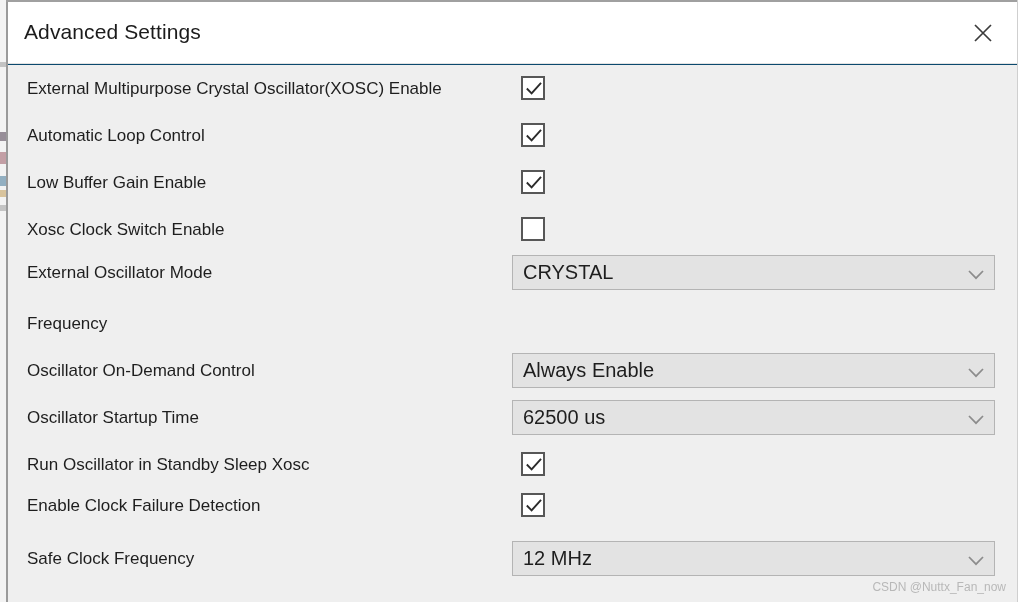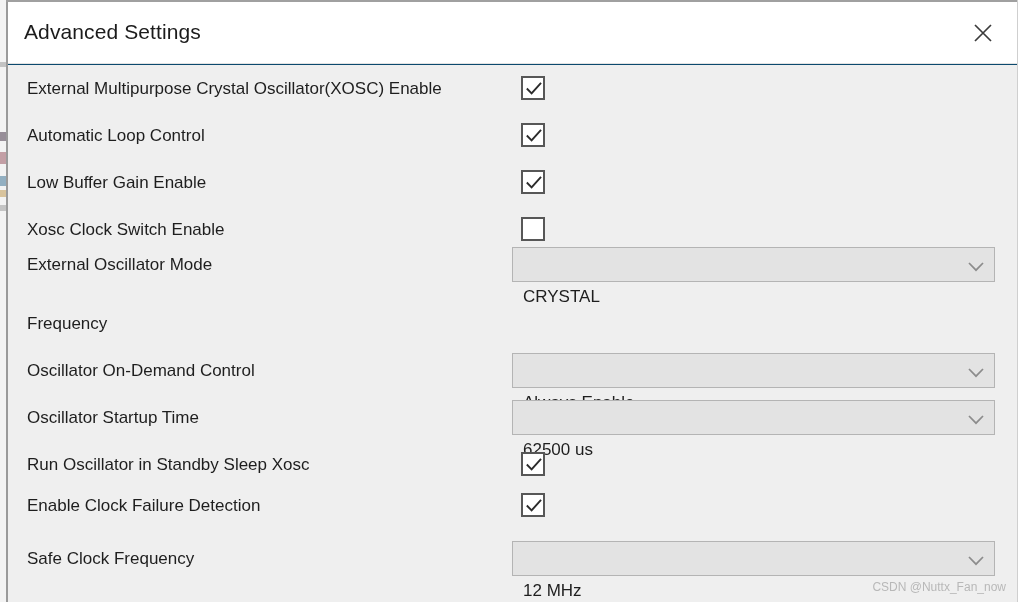--- a/index.html
+++ b/index.html
@@ -136,24 +136,23 @@
     height: 35px;
     background: #e3e3e3;
     border: 1px solid #b4b4b4;
     cursor: pointer;
   }
   .combo-value {
     position: absolute;
     left: 10px; top: 0;
     height: 33px;
     line-height: 33px;
-    font-size: 17px;
+    font-size: 20px;
     color: #1e1e1e;
     white-space: nowrap;
-    margin-top: 32px;
   }
   .combo-arrow {
     position: absolute;
     right: 9px;
     top: 11px;
   }
 
   
   .spin {
     position: absolute;
@@ -252,21 +251,21 @@
         <div class="cb" style="left: 513px;">
           <svg width="18" height="18" viewBox="0 0 18 18">
             <path d="M2.5 9.2 L6.6 13.4 L15.4 3.6" stroke="#2b2b2b" stroke-width="1.9" fill="none" stroke-linecap="square"></path>
           </svg>
         </div>
       </div>
       <div class="row" style="top: 141px;">
         <div class="row-label">Xosc Clock Switch Enable</div>
         <div class="cb" style="left: 513px;"></div>
       </div>
-      <div class="row" style="top: 176px;">
+      <div class="row" style="top: 184px;">
         <div class="row-label">External Oscillator Mode</div>
         <div class="combo">
           <div class="combo-value">CRYSTAL</div>
           <div class="combo-arrow"><svg width="18" height="12" viewBox="0 0 18 12">
               <path d="M2 2 L9 9.2 L16 2" stroke="#8c8c8c" stroke-width="1.7" fill="none"></path>
             </svg></div>
         </div>
       </div>
       <div class="row" style="top: 235px; padding-left: 20px;">
         <div class="row-label">Frequency</div>

